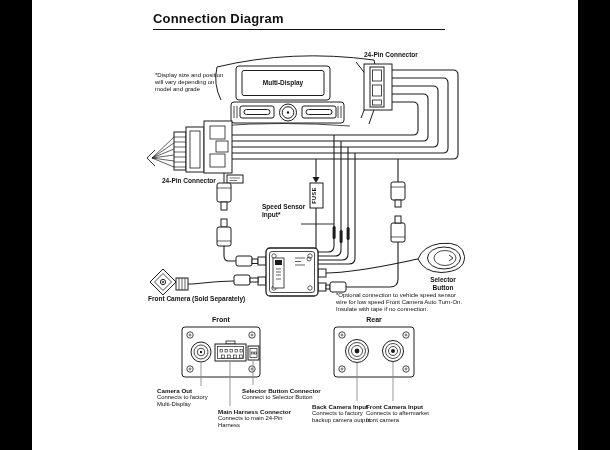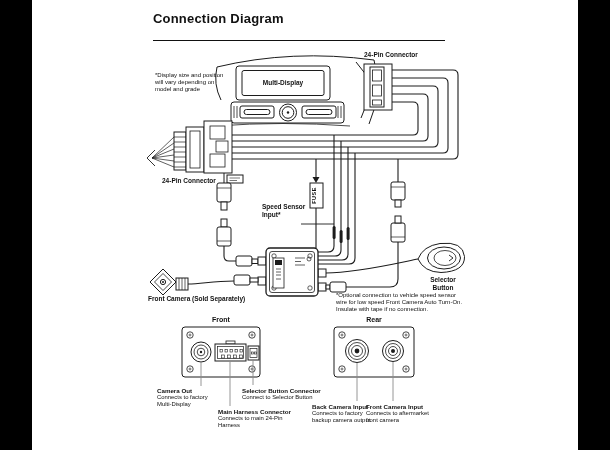--- a/index.html
+++ b/index.html
@@ -2,21 +2,21 @@
 <html><head>
 <meta charset="utf-8">
 <style>
   html,body{margin:0;padding:0;background:#000;}
   .stage{position:relative;width:610px;height:450px;background:#000;overflow:hidden;
          font-family:"Liberation Sans",sans-serif;color:#111;}
   .paper{position:absolute;left:32px;top:0;width:546px;height:450px;background:#fff;}
   svg{position:absolute;left:0;top:0;}
   .lbl{position:absolute;white-space:nowrap;color:#111;}
   .title{position:absolute;left:153px;top:11px;width:292px;font-size:13px;font-weight:bold;
-         letter-spacing:.2px;border-bottom:1.5px solid #111;padding-bottom:14px;}
+         letter-spacing:.2px;border-bottom:1.5px solid #111;padding-bottom:3px;}
   .t1{font-size:6.5px;font-weight:bold;}
   .t2{font-size:6px;line-height:7.2px;font-weight:normal;}
   .ct{font-size:6.2px;font-weight:bold;line-height:7px;}
   .cd{font-size:5.9px;line-height:7px;}
   .ctr{text-align:center;}
   .fuse{position:absolute;left:304px;top:190px;width:25px;height:11px;text-align:center;
         font-size:5.5px;font-weight:bold;transform:rotate(-90deg);letter-spacing:.5px;}
 </style>
 </head>
 <body>

